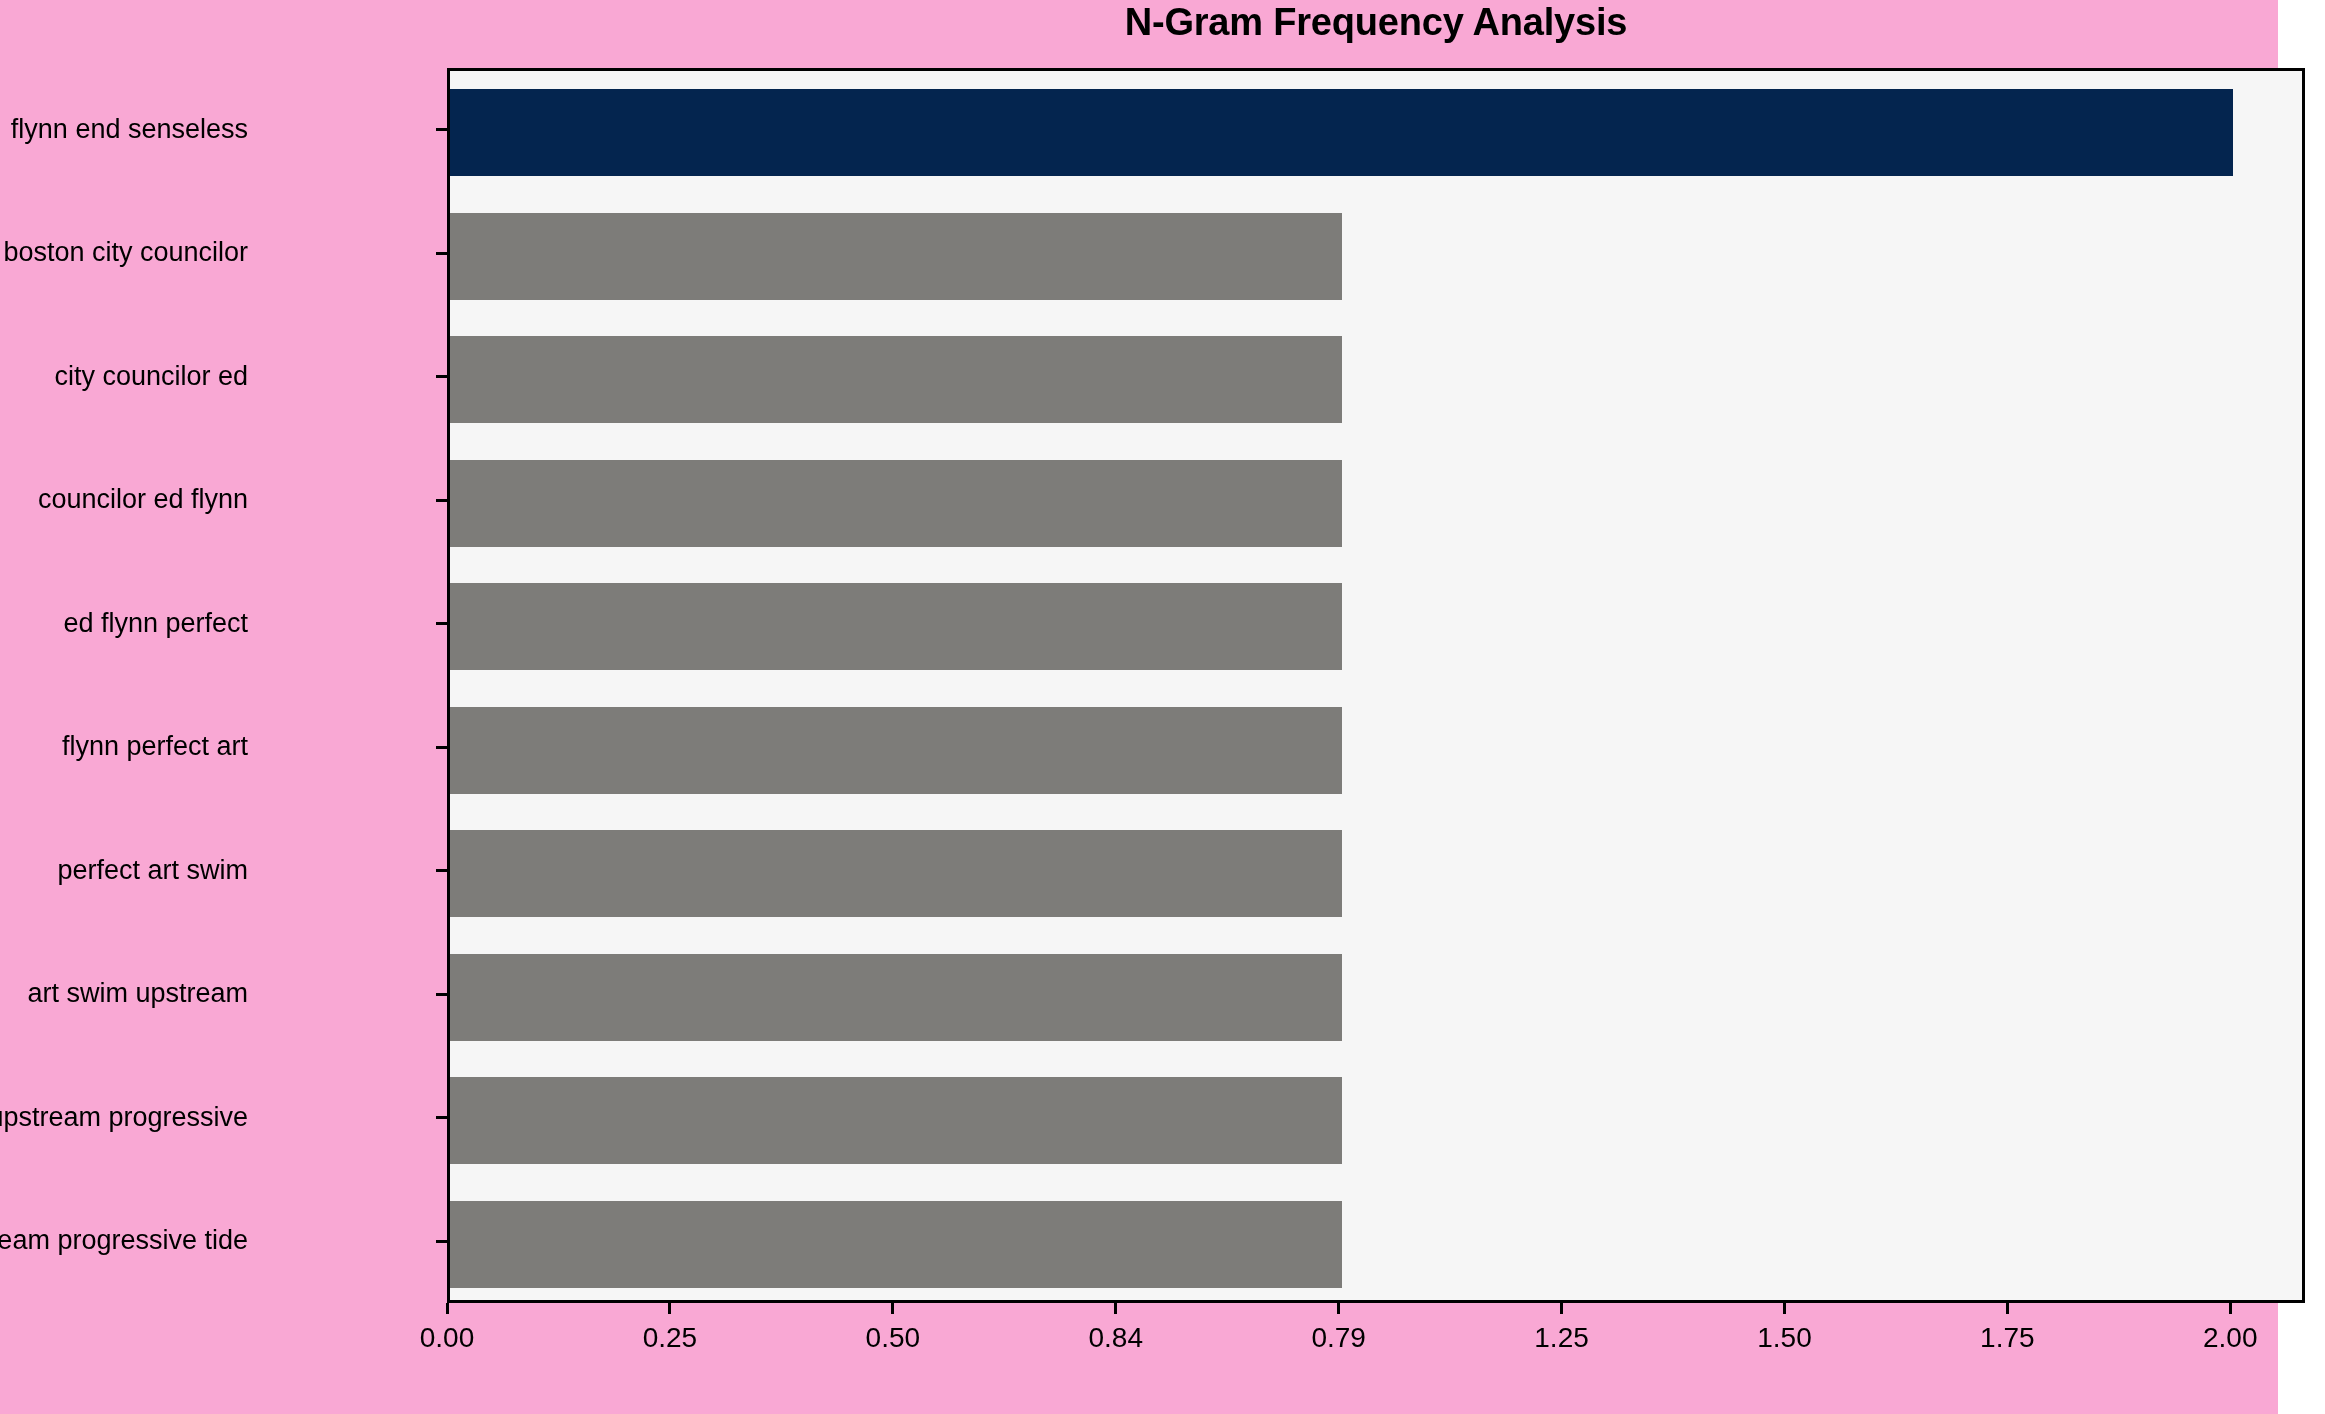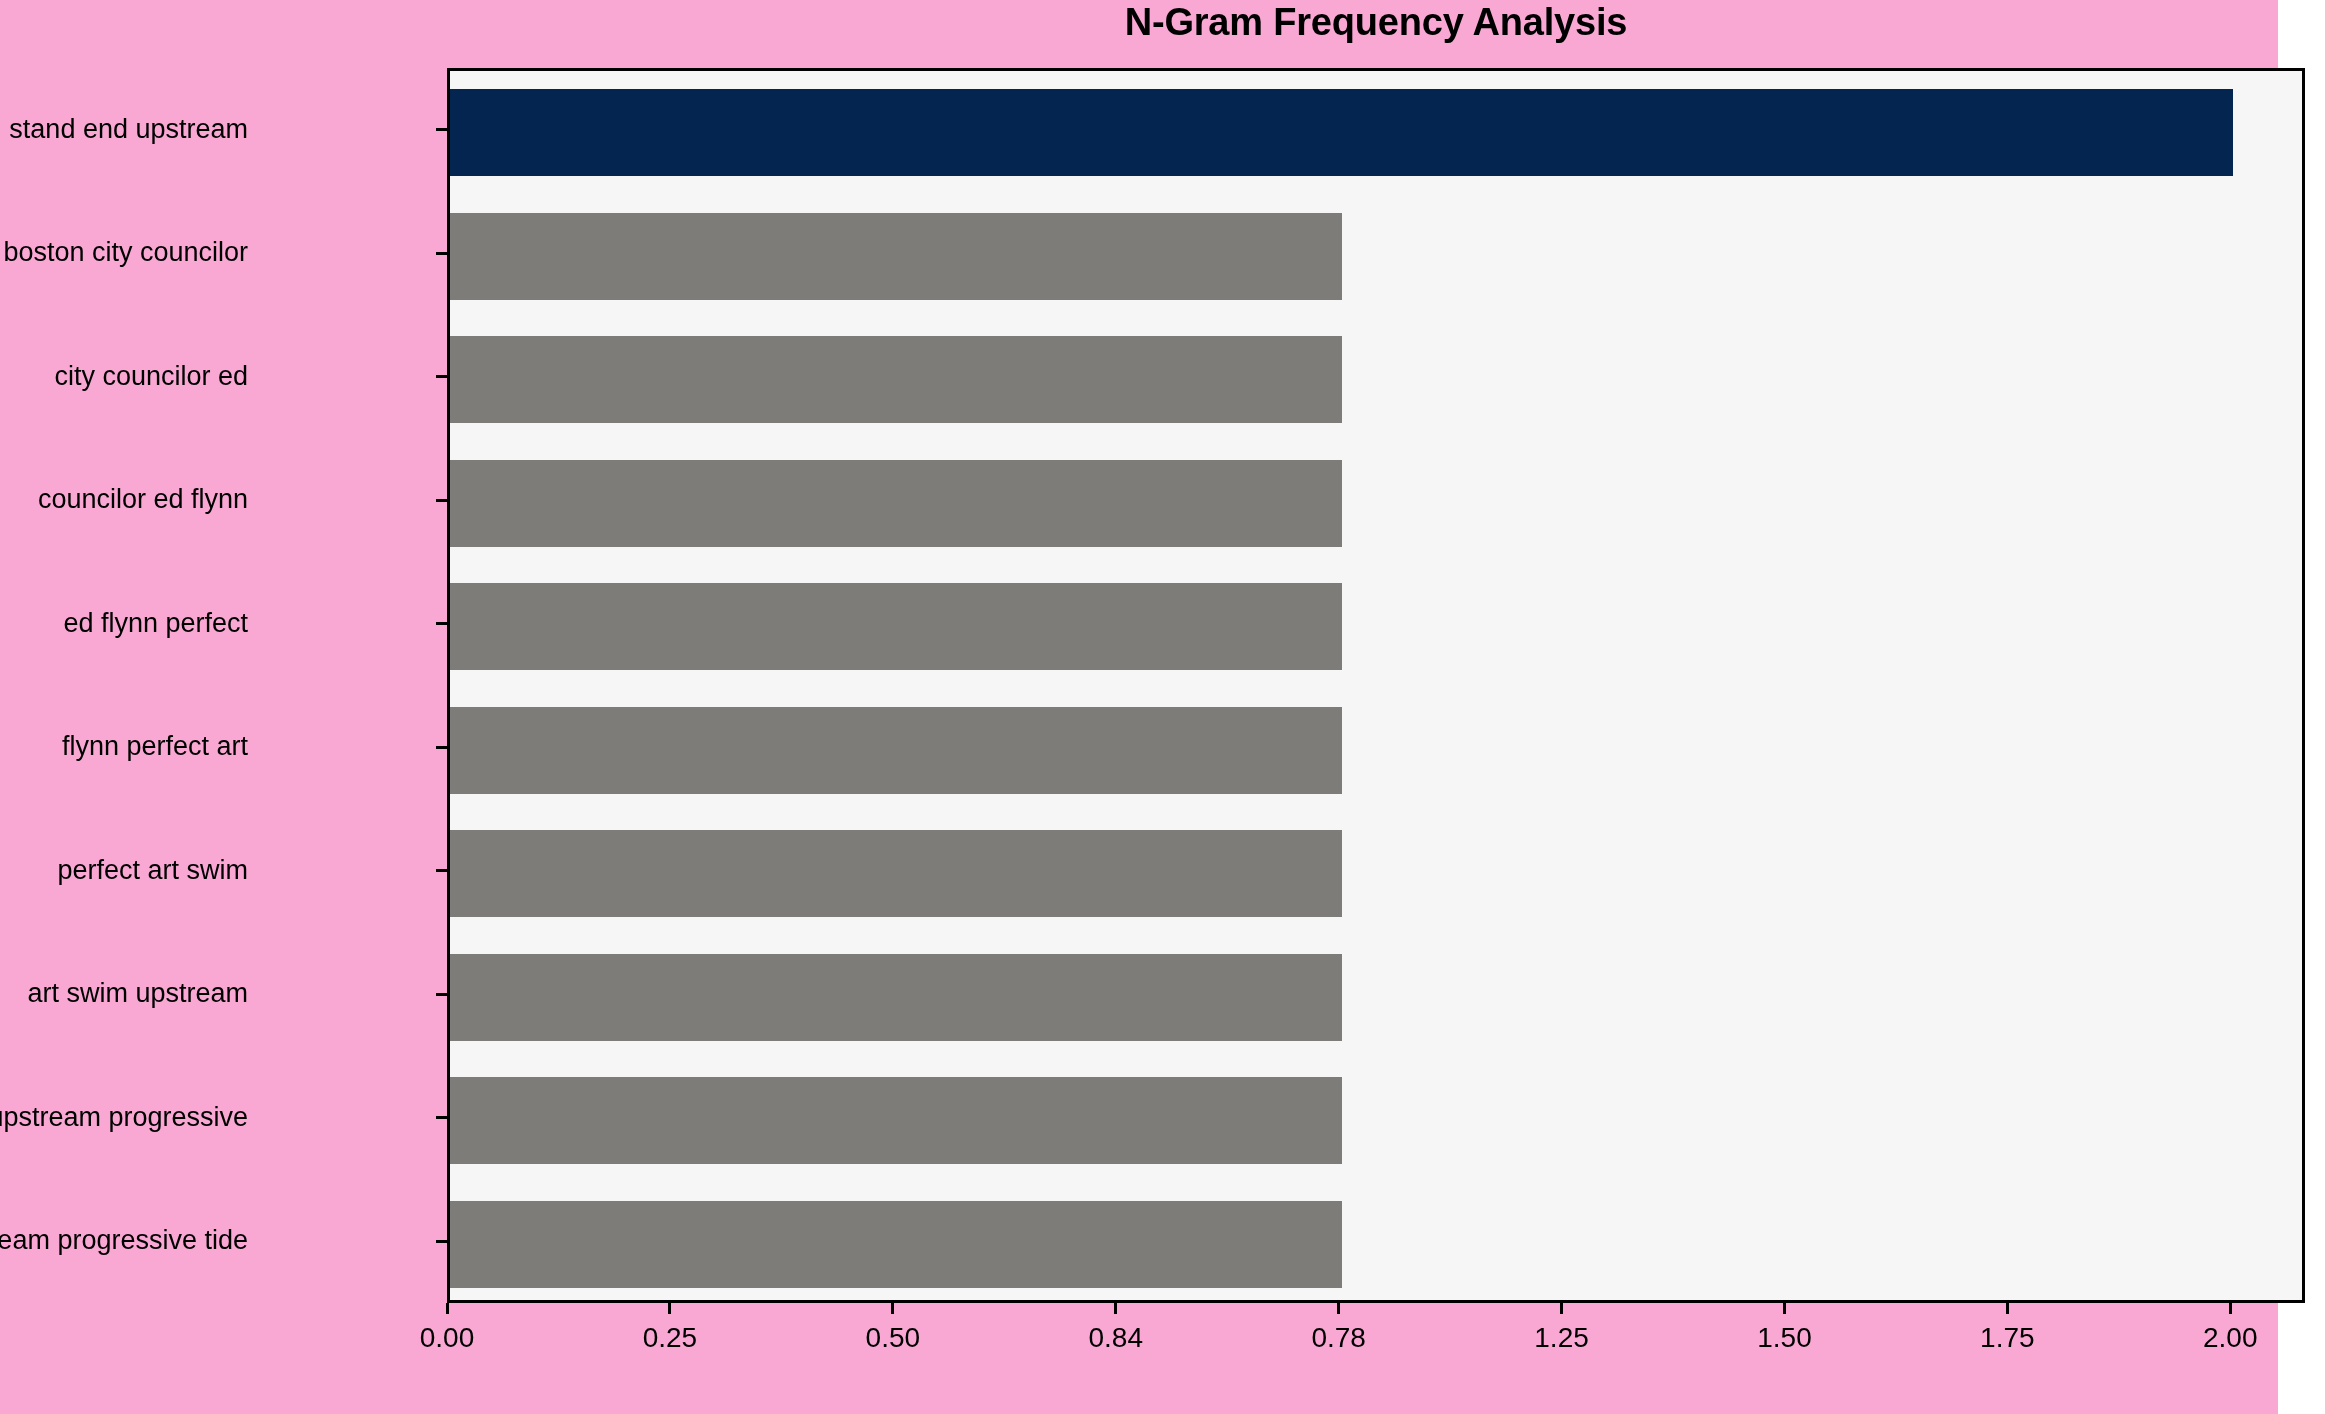--- a/index.html
+++ b/index.html
@@ -129,21 +129,21 @@
         <div class="bar" style="top: 635.716px; height: 87.0675px; width: 891.64px; background: rgb(125, 124, 121);"></div>
         <div class="bar" style="top: 759.216px; height: 87.0675px; width: 891.64px; background: rgb(125, 124, 121);"></div>
         <div class="bar" style="top: 882.716px; height: 87.0675px; width: 891.64px; background: rgb(125, 124, 121);"></div>
         <div class="bar" style="top: 1006.22px; height: 87.0675px; width: 891.64px; background: rgb(125, 124, 121);"></div>
         <div class="bar" style="top: 1129.72px; height: 87.0675px; width: 891.64px; background: rgb(125, 124, 121);"></div>
       </div>
   </div>
 
   <div id="y-axis">
       <div class="ytick-mark" style="top: 128.25px;"></div>
-      <div class="ytick-label" style="top: 115.75px;">stand end upstream</div>
+      <div class="ytick-label" style="top: 115.75px;">flynn end senseless</div>
       <div class="ytick-mark" style="top: 251.75px;"></div>
       <div class="ytick-label" style="top: 239.25px;">boston city councilor</div>
       <div class="ytick-mark" style="top: 375.25px;"></div>
       <div class="ytick-label" style="top: 362.75px;">city councilor ed</div>
       <div class="ytick-mark" style="top: 498.75px;"></div>
       <div class="ytick-label" style="top: 486.25px;">councilor ed flynn</div>
       <div class="ytick-mark" style="top: 622.25px;"></div>
       <div class="ytick-label" style="top: 609.75px;">ed flynn perfect</div>
       <div class="ytick-mark" style="top: 745.75px;"></div>
       <div class="ytick-label" style="top: 733.25px;">flynn perfect art</div>
@@ -159,21 +159,21 @@
   <div id="x-axis">
       <div class="xtick-mark" style="left: 445.5px;"></div>
       <div class="xtick-label" style="left: 447px;">0.00</div>
       <div class="xtick-mark" style="left: 668.41px;"></div>
       <div class="xtick-label" style="left: 669.91px;">0.25</div>
       <div class="xtick-mark" style="left: 891.32px;"></div>
       <div class="xtick-label" style="left: 892.82px;">0.50</div>
       <div class="xtick-mark" style="left: 1114.23px;"></div>
       <div class="xtick-label" style="left: 1115.73px;">0.84</div>
       <div class="xtick-mark" style="left: 1337.14px;"></div>
-      <div class="xtick-label" style="left: 1338.64px;">0.78</div>
+      <div class="xtick-label" style="left: 1338.64px;">0.79</div>
       <div class="xtick-mark" style="left: 1560.05px;"></div>
       <div class="xtick-label" style="left: 1561.55px;">1.25</div>
       <div class="xtick-mark" style="left: 1782.96px;"></div>
       <div class="xtick-label" style="left: 1784.46px;">1.50</div>
       <div class="xtick-mark" style="left: 2005.87px;"></div>
       <div class="xtick-label" style="left: 2007.37px;">1.75</div>
       <div class="xtick-mark" style="left: 2228.78px;"></div>
       <div class="xtick-label" style="left: 2230.28px;">2.00</div>
     </div>
 

